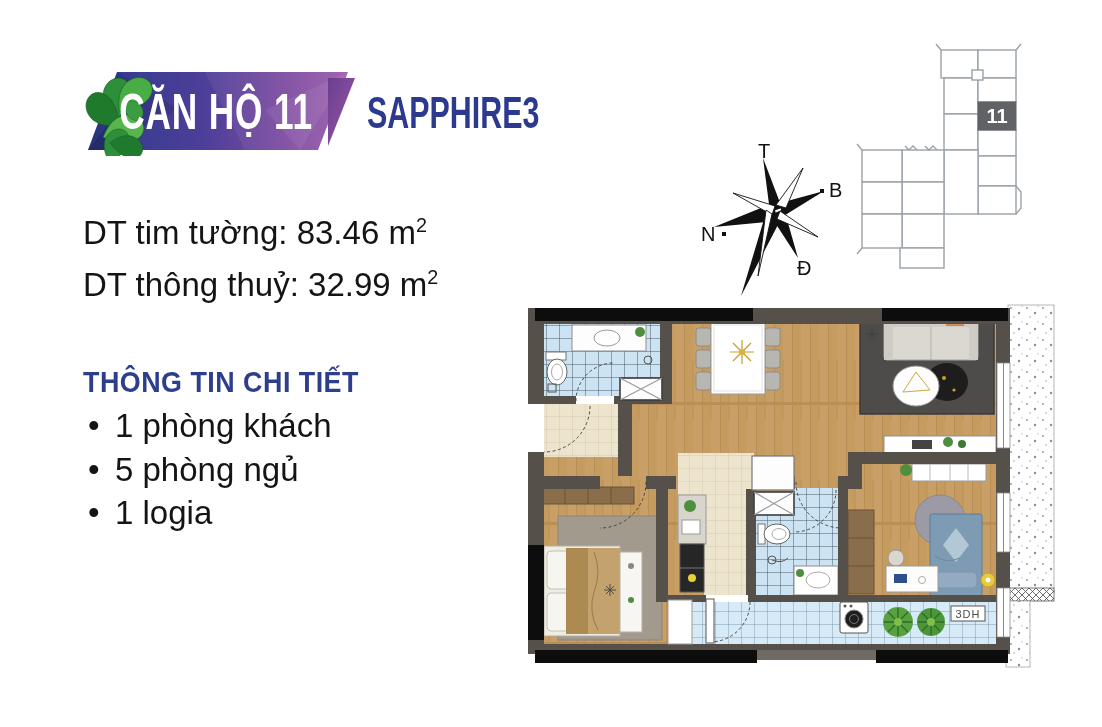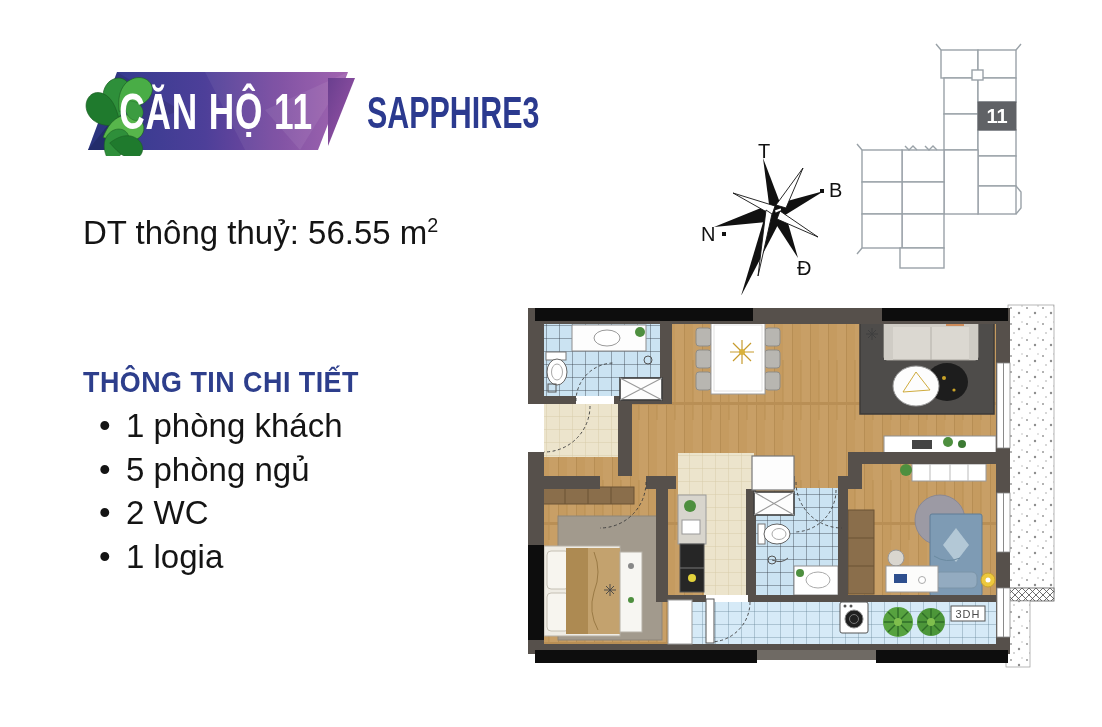--- a/index.html
+++ b/index.html
@@ -12,21 +12,21 @@
     font-size:42px;font-weight:bold;color:#fff;white-space:nowrap;letter-spacing:1px;
     transform:scale(.84,1.18);transform-origin:left center;}
   .banner-subtitle{left:282px;top:18px;height:50px;display:flex;align-items:center;
     font-size:38px;font-weight:bold;color:var(--subtitle-navy,#2b3a8f);white-space:nowrap;letter-spacing:0px;
     transform:scale(.8,1.18);transform-origin:left center;}
   
   .area-block{left:83px;top:203px;font-size:33px;line-height:45px;color:#141414;}
   .area-block sup{font-size:60%;}
   .details-heading{left:83px;top:366px;font-size:28px;font-weight:bold;letter-spacing:.5px;
     color:var(--heading-blue,#2d3e8c);transform:scale(.96,1.05);transform-origin:left top;white-space:nowrap;}
-  .details-list{left:99px;top:404px;margin:0;padding:0;list-style:none;font-size:33px;line-height:43.5px;color:#141414;}
+  .details-list{left:88px;top:404px;margin:0;padding:0;list-style:none;font-size:33px;line-height:43.5px;color:#141414;}
   .details-list li{position:relative;padding-left:27px;white-space:nowrap;}
   .details-list li::before{content:"•";position:absolute;left:0;top:0;font-size:33px;color:#141414;}
   svg text{font-family:"Liberation Sans", sans-serif;}
 </style>
 </head>
 <body>
 
 <div class="page">
 
   <div class="abs banner">
@@ -59,28 +59,28 @@
         <path d="M0 0 C10 -16 30 -10 28 4 C26 18 8 24 0 28 C-4 16 -4 8 0 0 Z" transform="translate(20,70) rotate(-12) scale(.85)" fill="#2e8f3a"></path>
         <path d="M0 0 C10 -16 30 -10 28 4 C26 18 8 24 0 28 C-4 16 -4 8 0 0 Z" transform="translate(46,66) rotate(72) scale(.8)" fill="#1f7a2d"></path>
         <path d="M0 0 C10 -16 30 -10 28 4 C26 18 8 24 0 28 C-4 16 -4 8 0 0 Z" transform="translate(54,34) rotate(100) scale(.6)" fill="#3c9c41"></path>
       </g>
     </svg>
     <div class="abs banner-title">CĂN HỘ 11</div>
     <div class="abs banner-subtitle">SAPPHIRE3</div>
   </div>
 
   <div class="abs area-block">
-    <div><span>DT thông thuỷ: 56.55 m</span><sup>2</sup></div>
+    <div><span>DT tim tường: 83.46 m</span><sup>2</sup></div>
+    <div><span>DT thông thuỷ: 32.99 m</span><sup>2</sup></div>
   </div>
 
   <div class="abs details-heading">THÔNG TIN CHI TIẾT</div>
   <ul class="abs details-list">
     <li><span>1 phòng khách</span></li>
     <li><span>5 phòng ngủ</span></li>
-    <li><span>2 WC</span></li>
     <li><span>1 logia</span></li>
   </ul>
 
   <svg class="abs" style="left:690px;top:140px" width="160" height="155" viewBox="690 140 160 155">
     <g fill="#111">
       <polygon points="763,158 782,208 770,212"></polygon>
       <polygon points="824,191 780,203 782,217"></polygon>
       <polygon points="714,227 773,203 778,221"></polygon>
       <polygon points="798,258 770,215 784,209"></polygon>
       <polygon points="741,296 768,206 781,219"></polygon>

